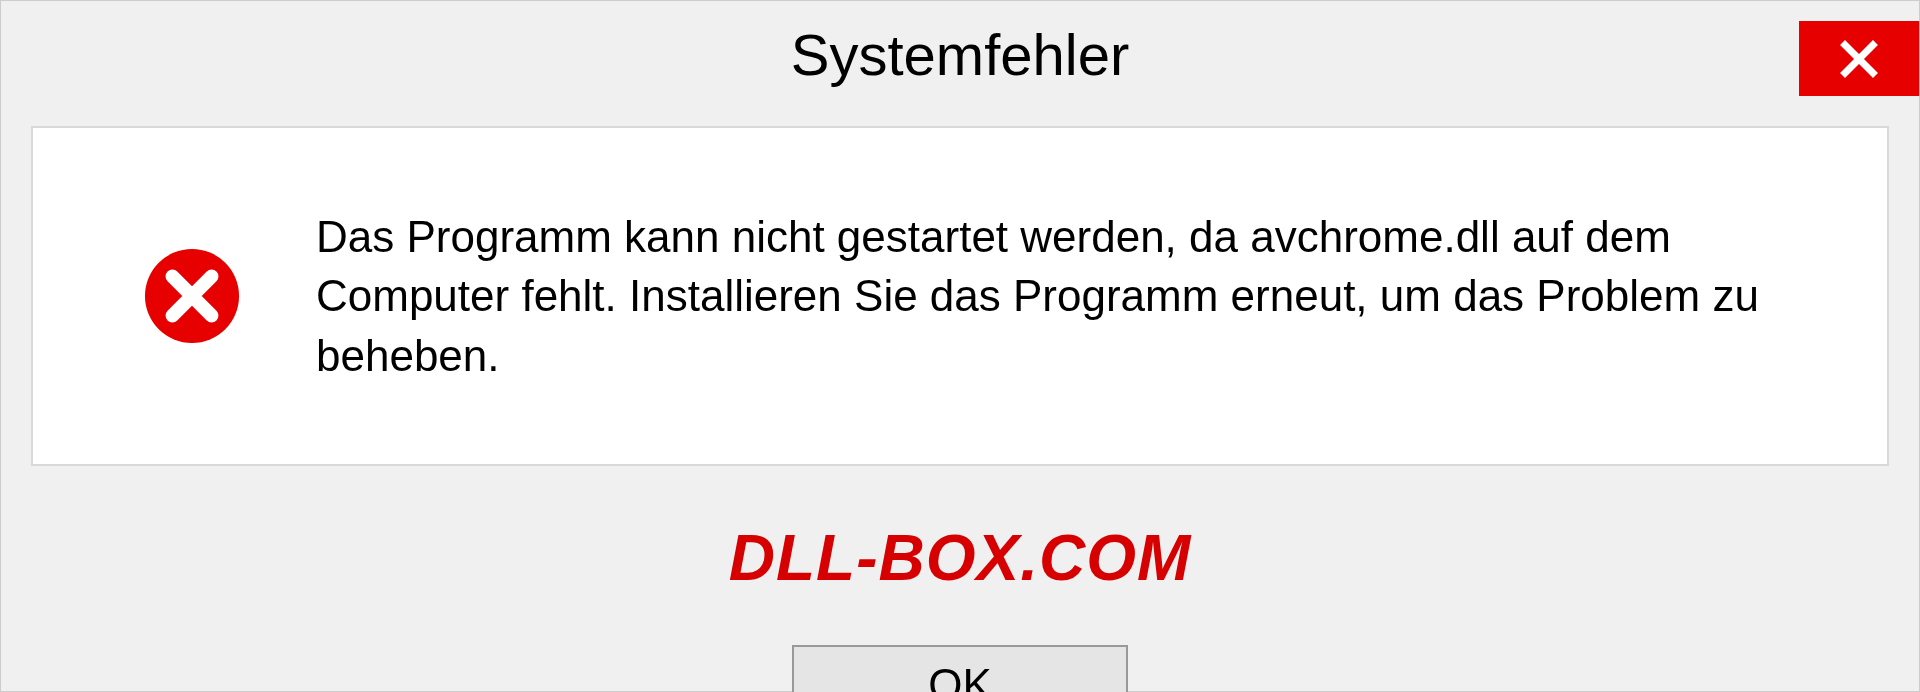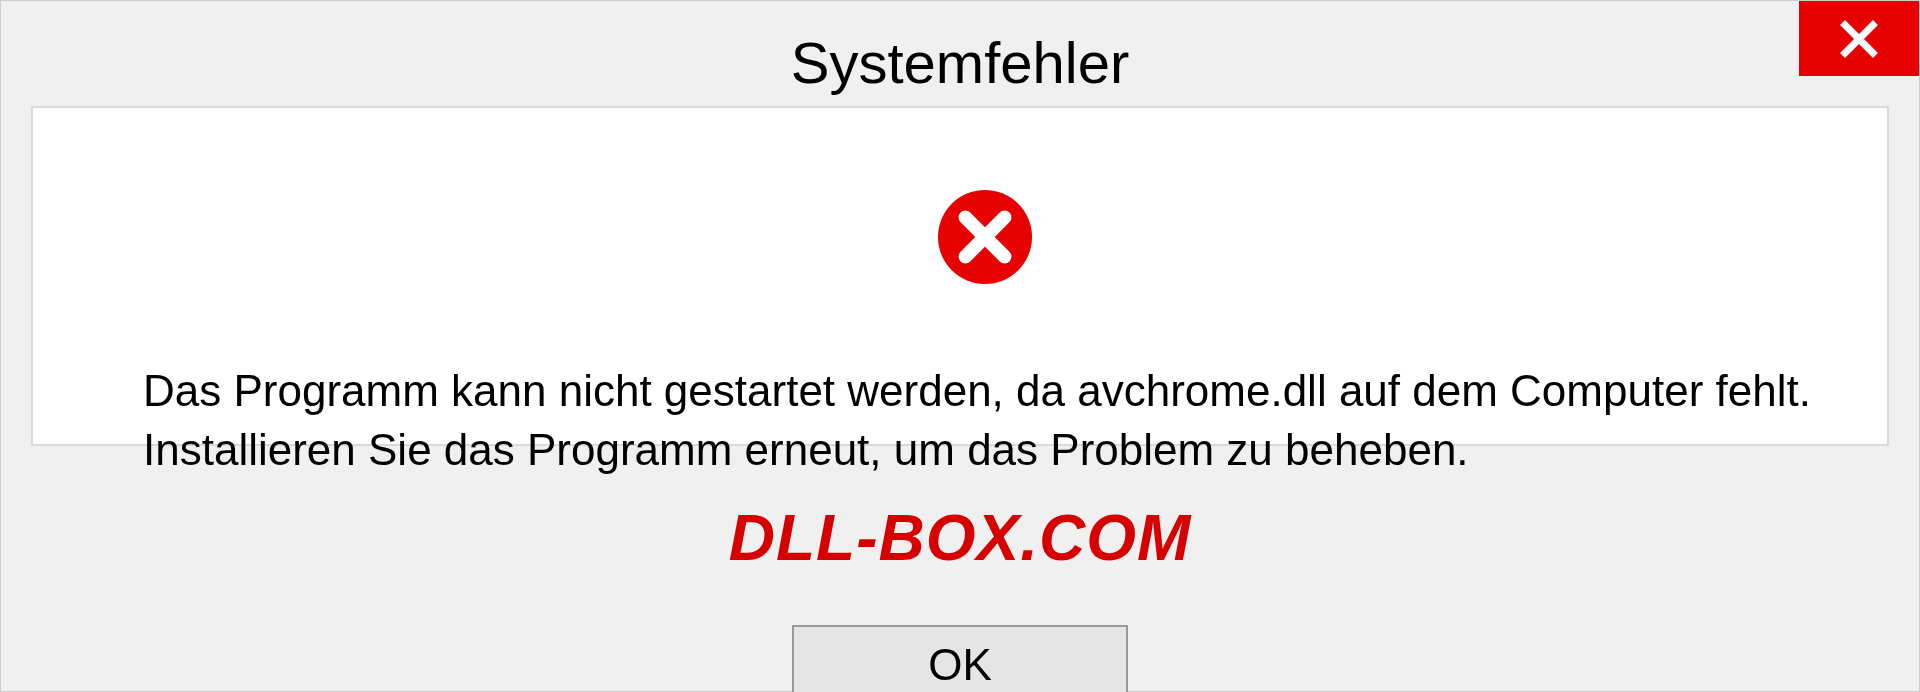--- a/index.html
+++ b/index.html
@@ -16,24 +16,25 @@
     }
     .dialog {
       width: 1920px;
       height: 692px;
       background: #f0f0f0;
       position: relative;
       border: 1px solid #ccc;
     }
     .titlebar {
       display: flex;
-      align-items: flex-end;
+      align-items: flex-start;
       justify-content: center;
       height: 95px;
       position: relative;
+      margin-top: 20px;
     }
     .title {
       font-size: 58px;
       font-weight: 400;
       color: #000;
     }
     .close-button {
       position: absolute;
       right: 0;
       top: 0;
@@ -51,21 +52,20 @@
     }
     .content-area {
       margin: 10px 30px 30px 30px;
       background: #fff;
       border: 2px solid #d9d9d9;
       padding: 80px 60px 80px 110px;
       display: flex;
       align-items: center;
       gap: 75px;
       height: 340px;
-      flex-direction: column;
     }
     .error-icon {
       flex-shrink: 0;
       width: 98px;
       height: 98px;
     }
     .message {
       font-size: 44px;
       line-height: 1.35;
       color: #000;

